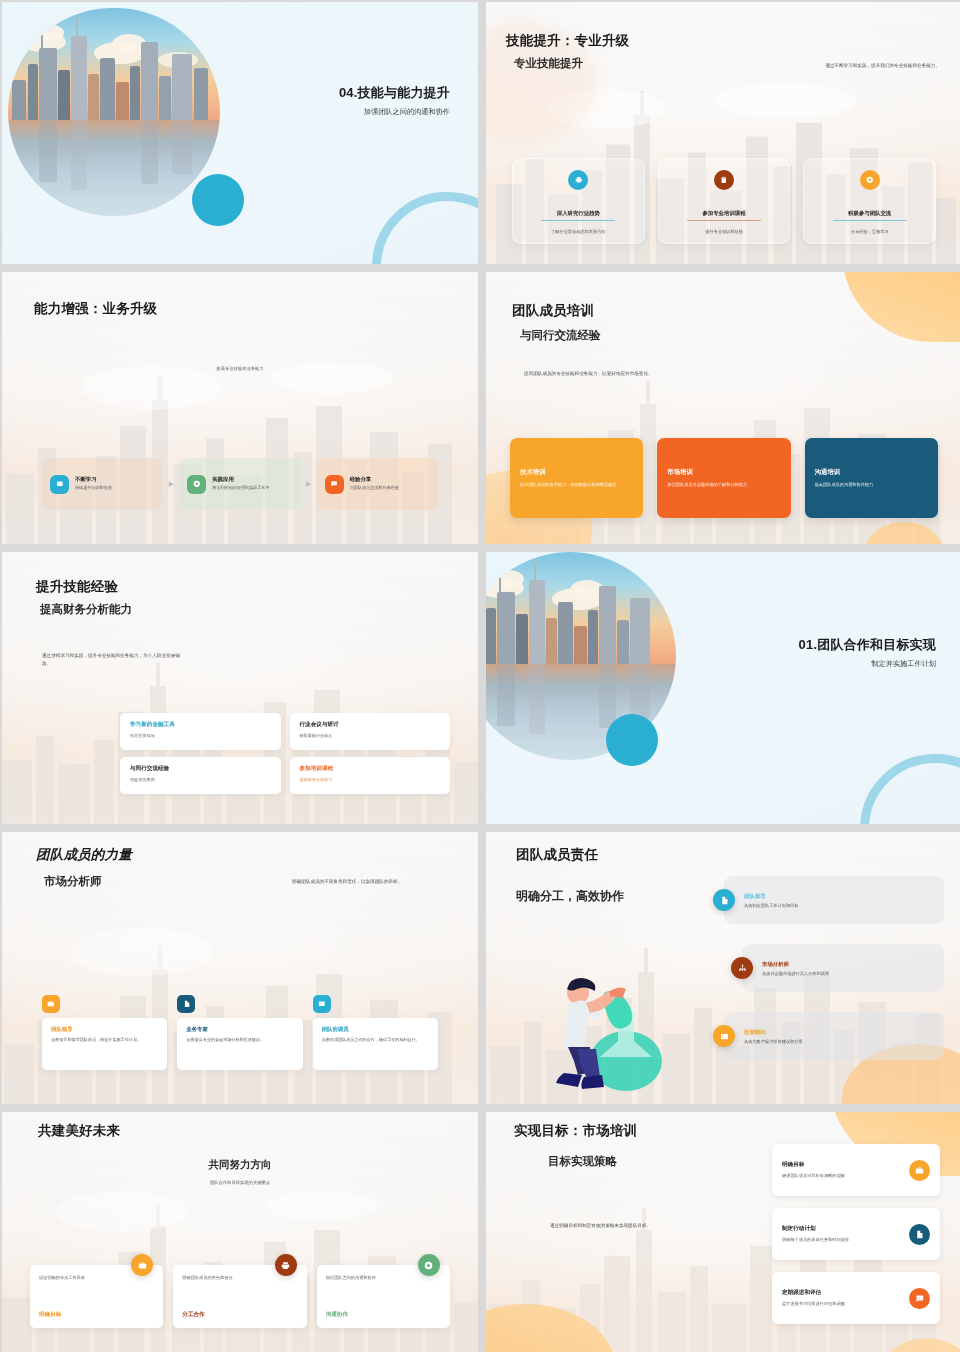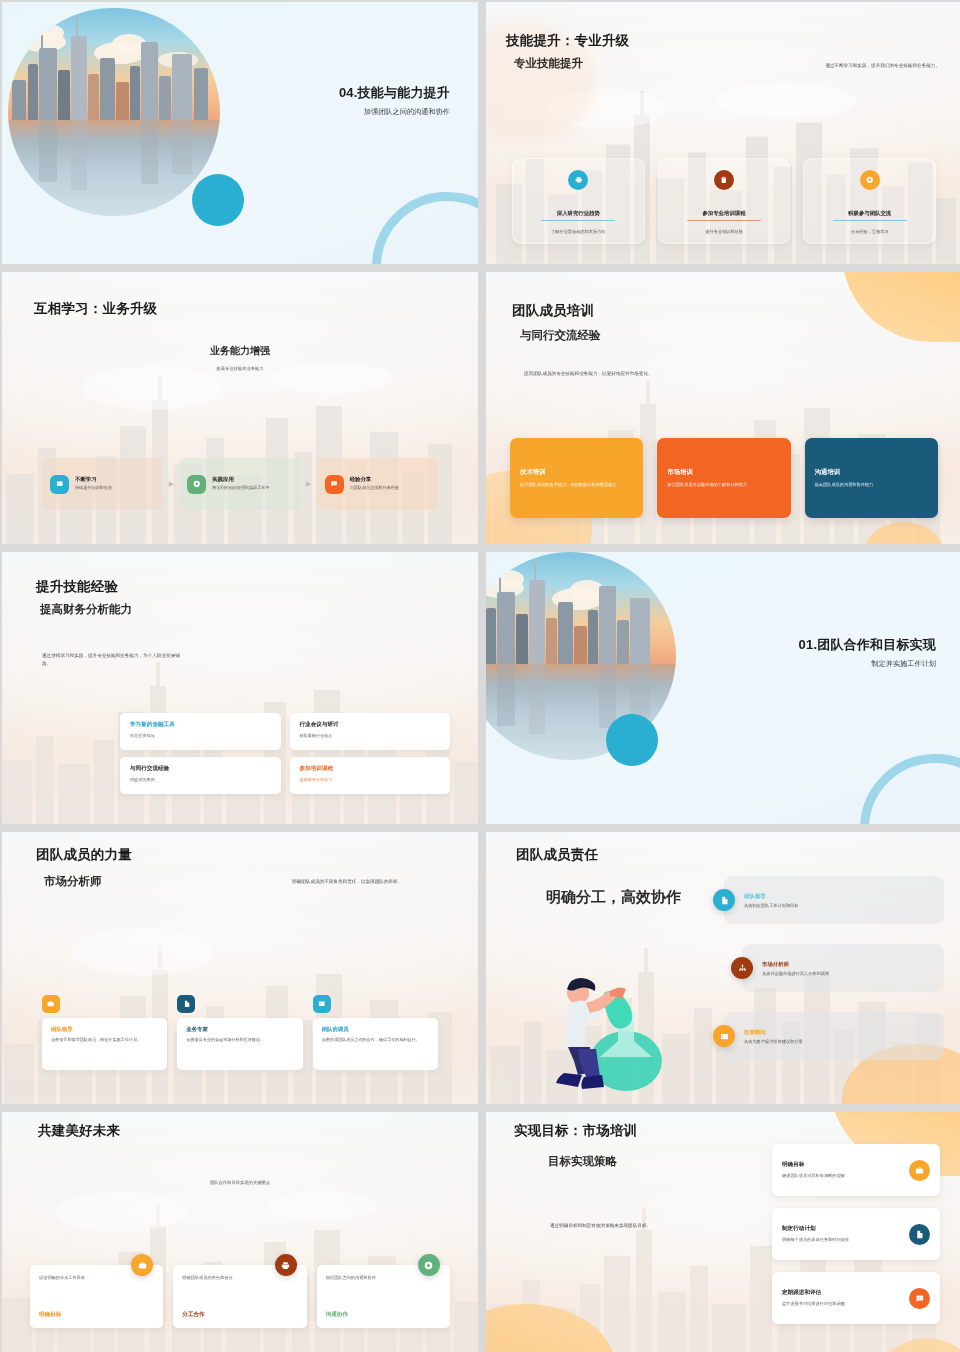--- a/index.html
+++ b/index.html
@@ -296,22 +296,21 @@
             <rect x="426" y="96" width="24" height="100"></rect>
         </g>
         <g fill="#ffffff" opacity=".45">
             <ellipse cx="150" cy="40" rx="70" ry="22"></ellipse>
             <ellipse cx="330" cy="30" rx="60" ry="16"></ellipse>
           </g>
       </svg>
     </div>
 
     <div class="content">
-      <div class="h1" style="position:absolute;left:32px;top:28px;">互相学习：业务升级</div>
-      <div class="h2" style="position:absolute;left:0;right:0;top:72px;text-align:center;font-size:10px;">业务能力增强</div>
+      <div class="h1" style="position:absolute;left:32px;top:28px;">能力增强：业务升级</div>
       <div class="tiny" style="position:absolute;left:0;right:0;top:94px;text-align:center;">提高专业技能和业务能力</div>
 
       <div class="chain">
         <div class="chip" style="background:rgba(240,216,196,.55);">
           <div class="ci" style="background:#2aafd2;">
             <svg class="ico sm" viewBox="0 0 24 24">
                 <path d="M3 5h18v14H3zM7 9a1.6 1.6 0 100 3.2A1.6 1.6 0 007 9zm-2 9l5-6 3.5 4 2.5-3 4 5z"></path>
               </svg>
           </div>
           <div>
@@ -514,21 +513,21 @@
           <rect x="400" y="132" width="22" height="64"></rect>
             <rect x="426" y="104" width="24" height="92"></rect>
         </g>
         <g fill="#ffffff" opacity=".4">
             <ellipse cx="140" cy="44" rx="72" ry="24"></ellipse>
           </g>
       </svg>
     </div>
 
     <div class="content">
-      <div class="h1" style="position:absolute;left:34px;top:14px;">团队成员的力量</div>
+      <div class="h1" style="position:absolute;left:34px;top:14px;font-style:italic;">团队成员的力量</div>
       <div class="h2" style="position:absolute;left:42px;top:42px;">市场分析师</div>
       <div class="lead" style="position:absolute;right:58px;top:46px;width:128px;">明确团队成员的不同角色和责任，以实现团队的目标。</div>
 
       <div class="roles">
         <div class="role">
           <div class="ricon" style="background:#f7a52b;">
             <svg class="ico sm" viewBox="0 0 24 24">
                 <path d="M9 4h6a2 2 0 012 2v1h3a2 2 0 012 2v9a2 2 0 01-2 2H4a2 2 0 01-2-2V9a2 2 0 012-2h3V6a2 2 0 012-2zm0 3h6V6H9z"></path>
               </svg>
           </div>
@@ -585,21 +584,21 @@
             <rect x="372" y="94" width="28" height="102"></rect>
           <rect x="404" y="134" width="22" height="62"></rect>
             <rect x="430" y="106" width="24" height="90"></rect>
         </g>
       </svg>
     </div>
     <div class="blob" style="right:-30px;bottom:-50px;width:150px;height:110px;background:#ffc885;opacity:.75;"></div>
 
     <div class="content">
       <div class="h1" style="position:absolute;left:30px;top:14px;">团队成员责任</div>
-      <div class="h2" style="position:absolute;left:30px;top:56px;font-size:15px;margin-left:30px;">明确分工，高效协作</div>
+      <div class="h2" style="position:absolute;left:30px;top:56px;font-size:12px;">明确分工，高效协作</div>
 
       <div class="chemist">
         <svg viewBox="0 0 160 150" width="160" height="150">
           <ellipse cx="92" cy="112" rx="36" ry="30" fill="#3fd3b6" opacity=".92"></ellipse>
           <path d="M84 70 h16 v22 l18 16 h-52 l18-16z" fill="#bdf1e6" opacity=".85"></path>
           <rect x="82" y="62" width="20" height="10" rx="3" fill="#d6f6ef"></rect>
           <path d="M70 44 q14 -8 26 14 q6 14 -4 20 q-12 6 -18 -10 q-6 -16 -4 -24z" fill="#42d9b8"></path>
           <circle cx="44" cy="44" r="11" fill="#f7b39a"></circle>
           <path d="M33 40 q4 -14 20 -10 q10 3 8 12 q-10 -6 -18 -2 q-6 3 -10 0z" fill="#1b1b3a"></path>
           <path d="M34 56 q12 -8 24 -2 l10 10 -8 8 -6 -6 -4 34 h-20 z" fill="#e9eef3"></path>
@@ -676,20 +675,21 @@
         </g>
         <g fill="#ffffff" opacity=".42">
             <ellipse cx="120" cy="26" rx="66" ry="20"></ellipse>
             <ellipse cx="320" cy="20" rx="56" ry="15"></ellipse>
           </g>
       </svg>
     </div>
 
     <div class="content">
       <div class="h1" style="position:absolute;left:36px;top:10px;">共建美好未来</div>
+      <div class="h2" style="position:absolute;left:0;right:0;top:46px;text-align:center;font-size:10.5px;">共同努力方向</div>
       <div class="tiny" style="position:absolute;left:0;right:0;top:68px;text-align:center;">团队合作和目标实现的关键要点</div>
 
       <div class="steps" style="bottom:50px;">
         <div class="step">
           <div class="sbadge" style="background:#f7a52b;">
             <svg class="ico" viewBox="0 0 24 24">
                 <path d="M9 4h6a2 2 0 012 2v1h3a2 2 0 012 2v9a2 2 0 01-2 2H4a2 2 0 01-2-2V9a2 2 0 012-2h3V6a2 2 0 012-2zm0 3h6V6H9z"></path>
               </svg>
           </div>
           <div class="sbody">

